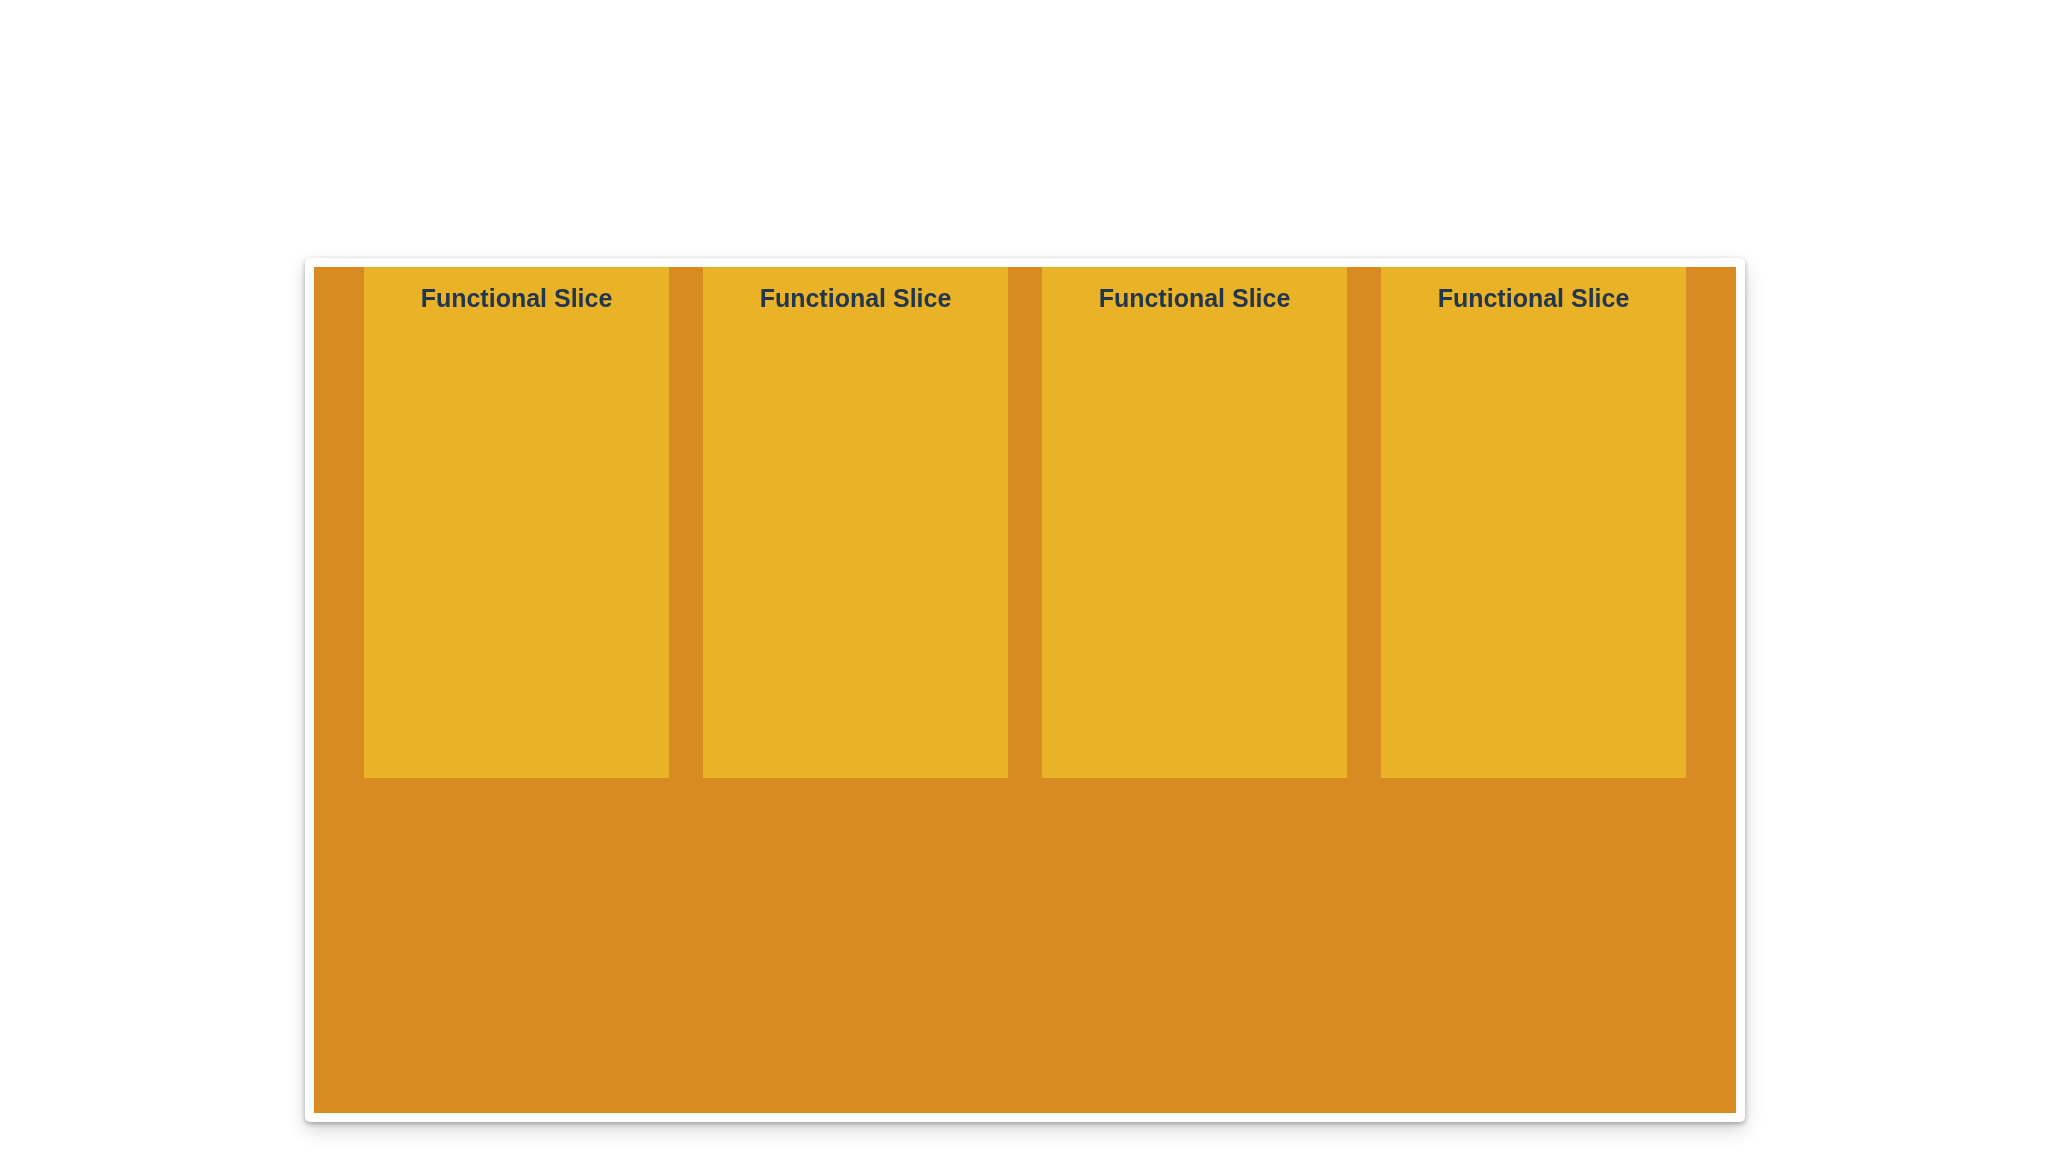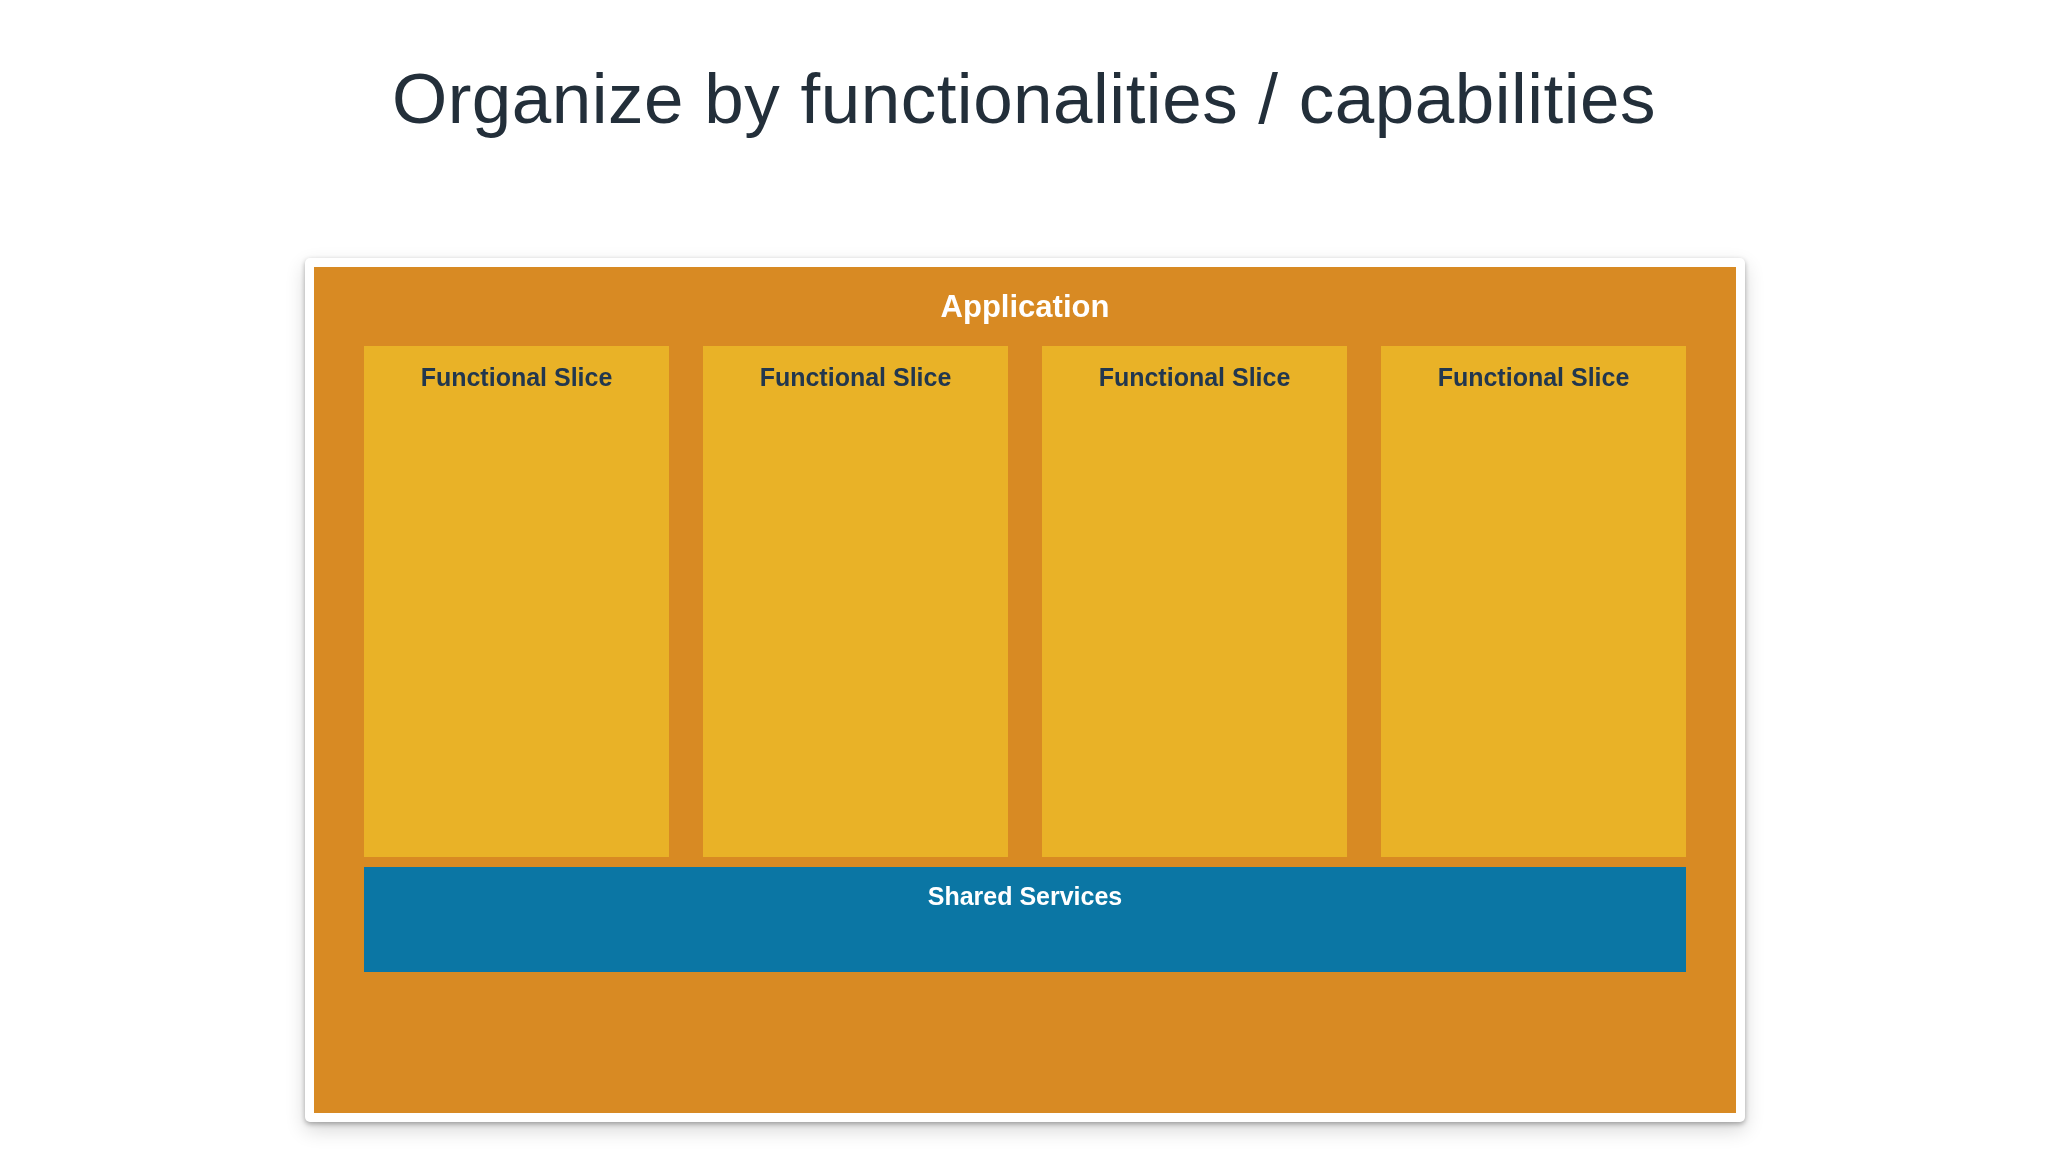--- a/index.html
+++ b/index.html
@@ -94,33 +94,30 @@
     text-align: center;
     padding-top: 15px;
     box-sizing: border-box;
   }
 </style>
 </head>
 <body>
 
 <div class="screen">
 
-  <div class="slide-title">Organize by functionalities / capabilities</div>
 
   <div class="app-frame">
     <div class="app-box">
 
-      <div class="app-header">Application</div>
 
       <div class="slices-row">
         <div class="slice">Functional Slice</div>
         <div class="slice">Functional Slice</div>
         <div class="slice">Functional Slice</div>
         <div class="slice">Functional Slice</div>
       </div>
 
 
-      <div class="shared-services-bar">Shared Services</div>
 
     </div>
   </div>
 
 </div>
 
 </body></html>

